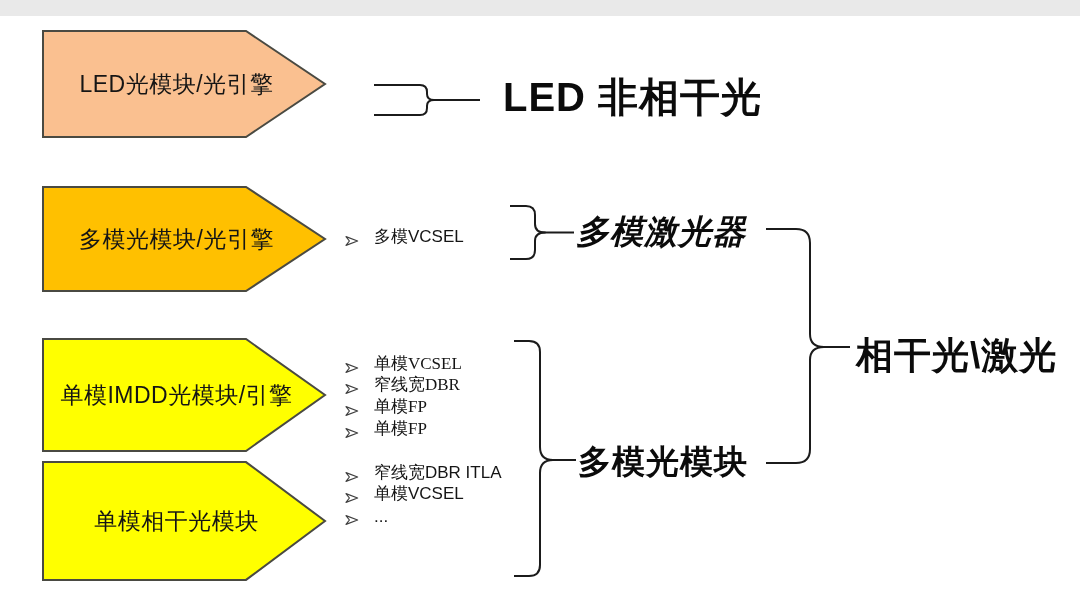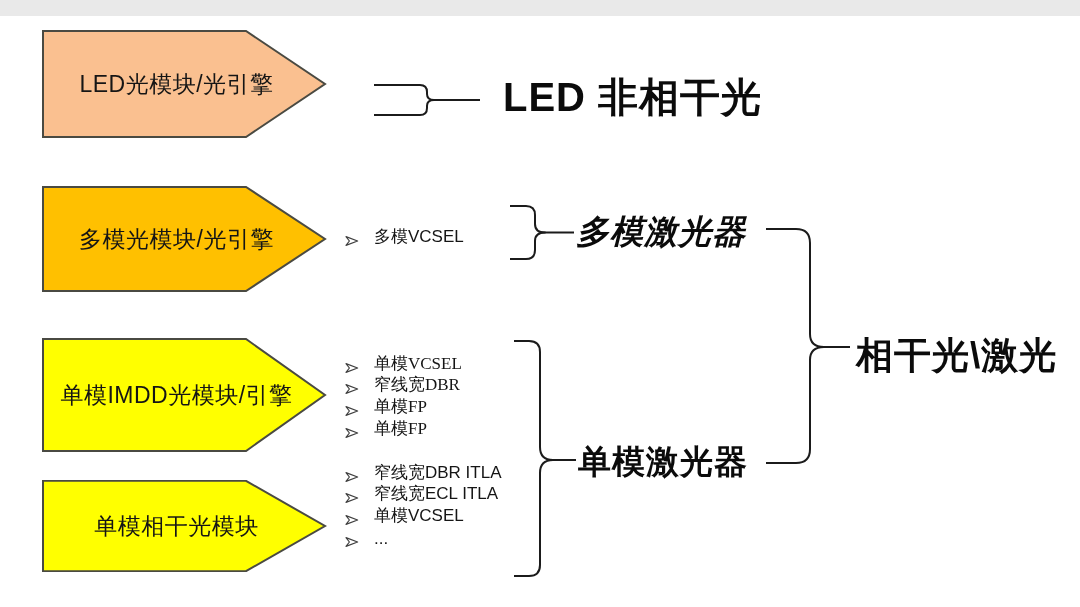--- a/index.html
+++ b/index.html
@@ -8,21 +8,21 @@
   
   .arrow-box{position:absolute;}
   .arrow-box svg{position:absolute;left:0;top:0;width:100%;height:100%;display:block;}
   .arrow-box polygon{stroke:var(--box_border,#4a4a42);stroke-width:2;vector-effect:non-scaling-stroke;}
   .arrow-label{position:absolute;inset:0;display:flex;align-items:center;justify-content:center;
     padding-right:16px;font-size:23px;color:var(--text,#151515);letter-spacing:.5px;white-space:nowrap;}
 
   .b-led{left:42px;top:14px;width:285px;height:108px;}
   .b-mm {left:42px;top:170px;width:285px;height:106px;}
   .b-imdd{left:42px;top:322px;width:285px;height:114px;}
-  .b-coh{left:42px;top:464px;width:285px;height:92px;}
+  .b-coh{left:42px;top:445px;width:285px;height:120px;}
 
   
   .bullet-list{position:absolute;left:345px;}
   .bullet-row{display:flex;align-items:flex-end;height:21.7px;}
   .bullet-icon{width:14px;height:14px;flex:0 0 14px;margin-right:15px;display:inline-block;}
   .bullet-icon svg{display:block;}
   .bullet-text{font-size:17px;color:var(--text,#151515);white-space:nowrap;}
   .l-mm{top:210px;}
   .l-imdd{top:337px;font-family:Liberation Serif, serif;}
   .l-coh{top:446px;}
@@ -129,28 +129,20 @@
           </svg>
       </span>
       <span class="bullet-text">窄线宽DBR ITLA</span>
     </div>
     <div class="bullet-row">
       <span class="bullet-icon">
         <svg width="14" height="14" viewBox="0 0 14 14">
             <path d="M1,2.6 L12.6,7 L1,11.4 L4.4,7 Z" fill="#ffffff" stroke="#3f3f3f" stroke-width="1.2" stroke-linejoin="round"></path>
           </svg>
       </span>
-      <span class="bullet-text">窄线宽ECL ITLA</span>
-    </div>
-    <div class="bullet-row">
-      <span class="bullet-icon">
-        <svg width="14" height="14" viewBox="0 0 14 14">
-            <path d="M1,2.6 L12.6,7 L1,11.4 L4.4,7 Z" fill="#ffffff" stroke="#3f3f3f" stroke-width="1.2" stroke-linejoin="round"></path>
-          </svg>
-      </span>
       <span class="bullet-text">单模VCSEL</span>
     </div>
     <div class="bullet-row">
       <span class="bullet-icon">
         <svg width="14" height="14" viewBox="0 0 14 14">
             <path d="M1,2.6 L12.6,7 L1,11.4 L4.4,7 Z" fill="#ffffff" stroke="#3f3f3f" stroke-width="1.2" stroke-linejoin="round"></path>
           </svg>
       </span>
       <span class="bullet-text">...</span>
     </div>
@@ -171,16 +163,16 @@
     <path d="M0,237 L15,237 Q26,237 26,226 L26,134 Q26,121 39,121"></path>
   </svg>
 
   <svg class="brace br-outer" viewBox="0 0 84 248">
     <path d="M0,7 L30,7 Q44,7 44,21 L44,112 Q44,125 58,125 L84,125"></path>
     <path d="M0,241 L30,241 Q44,241 44,227 L44,138 Q44,125 58,125"></path>
   </svg>
 
   <div class="big-label lab-led">LED 非相干光</div>
   <div class="big-label lab-mm">多模激光器</div>
-  <div class="big-label lab-sm">单模激光器</div>
+  <div class="big-label lab-sm">多模光模块</div>
   <div class="big-label lab-coh">相干光\激光</div>
 
 </div>
 
 </body></html>

